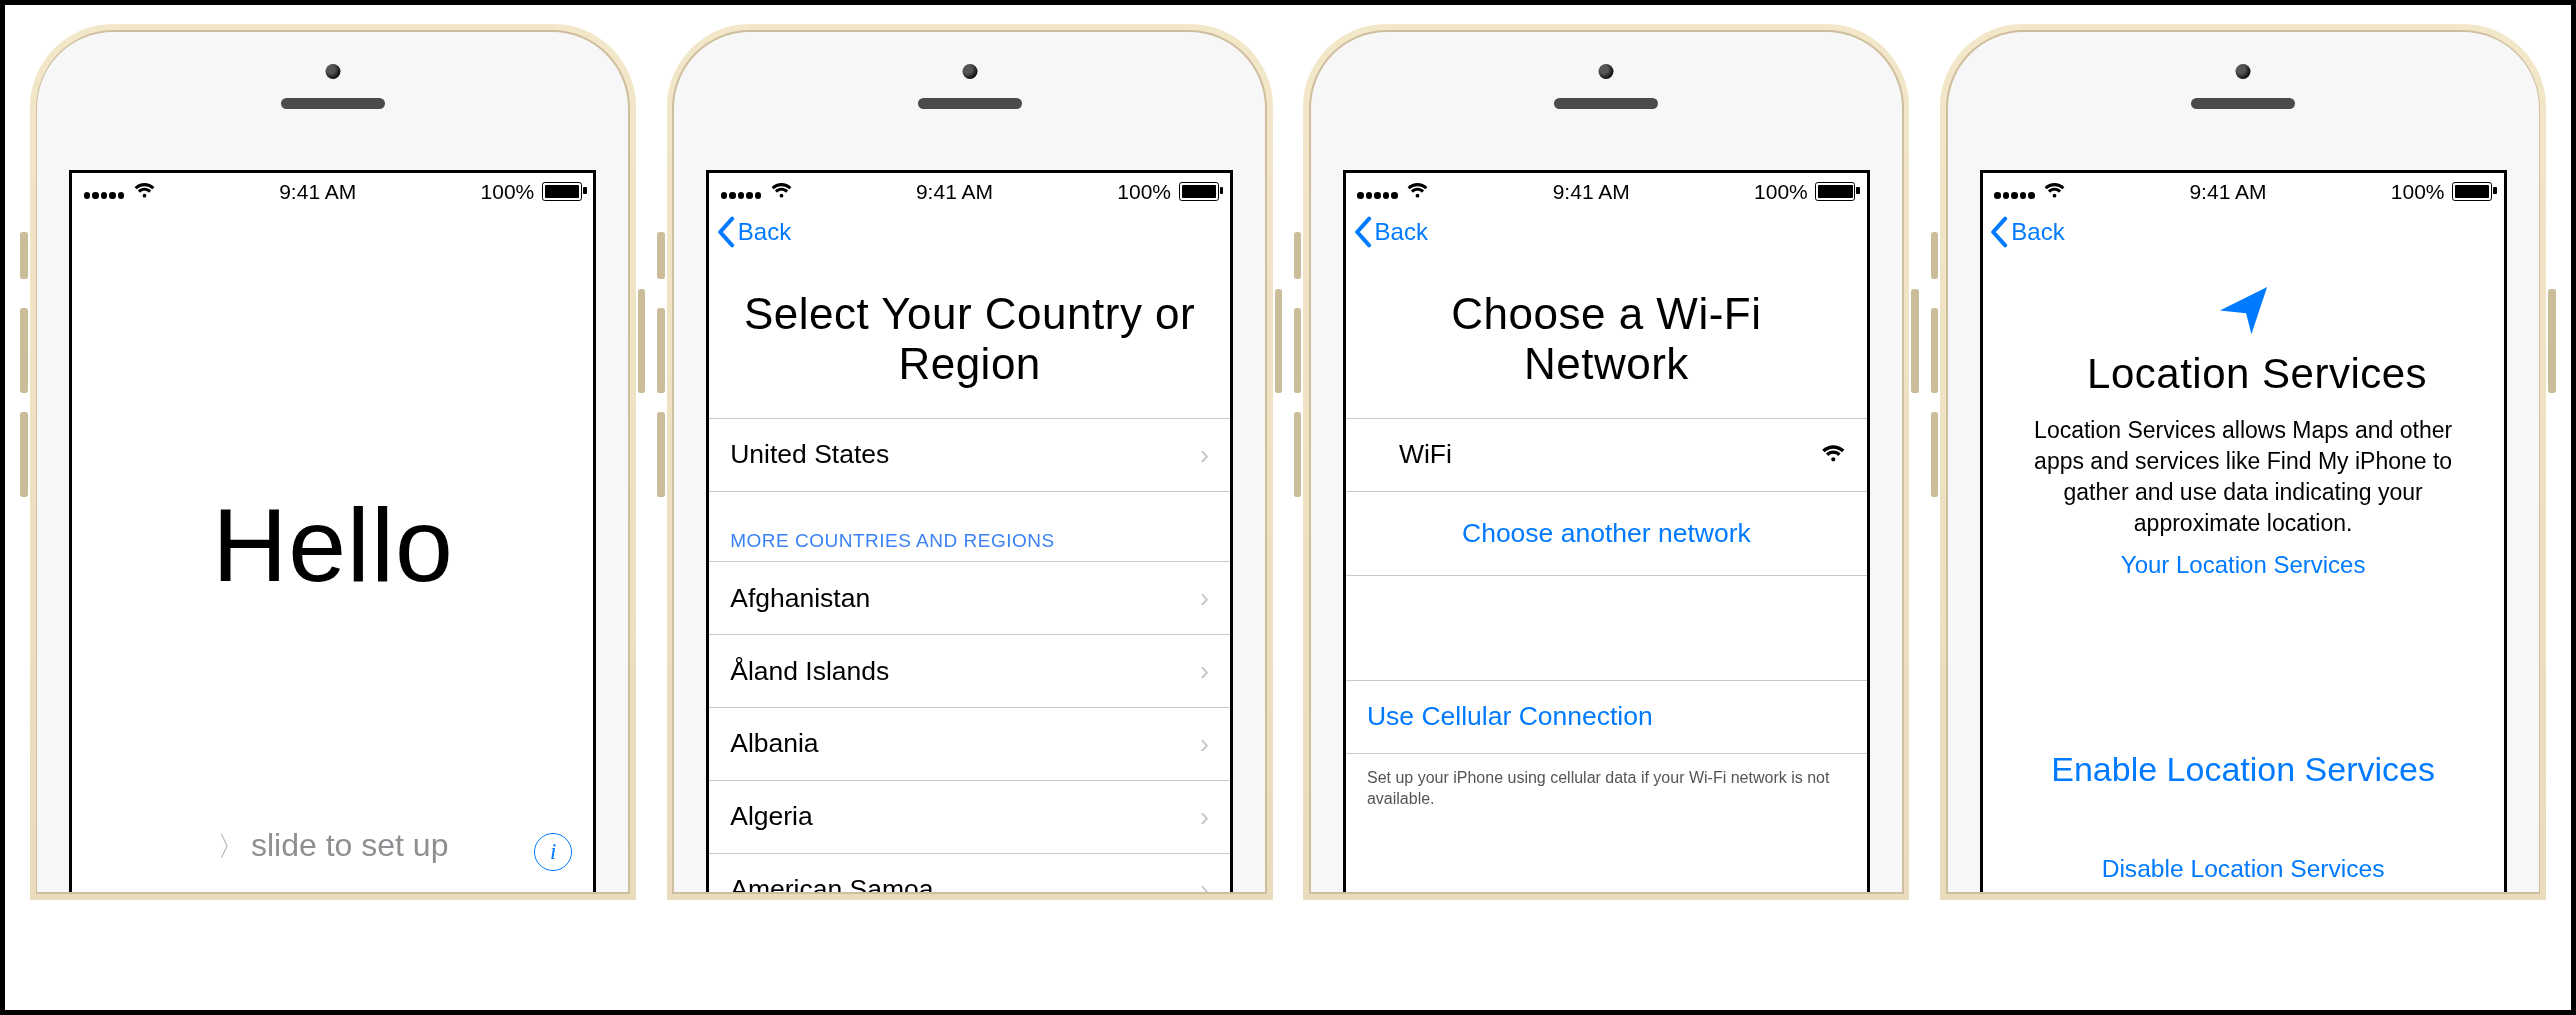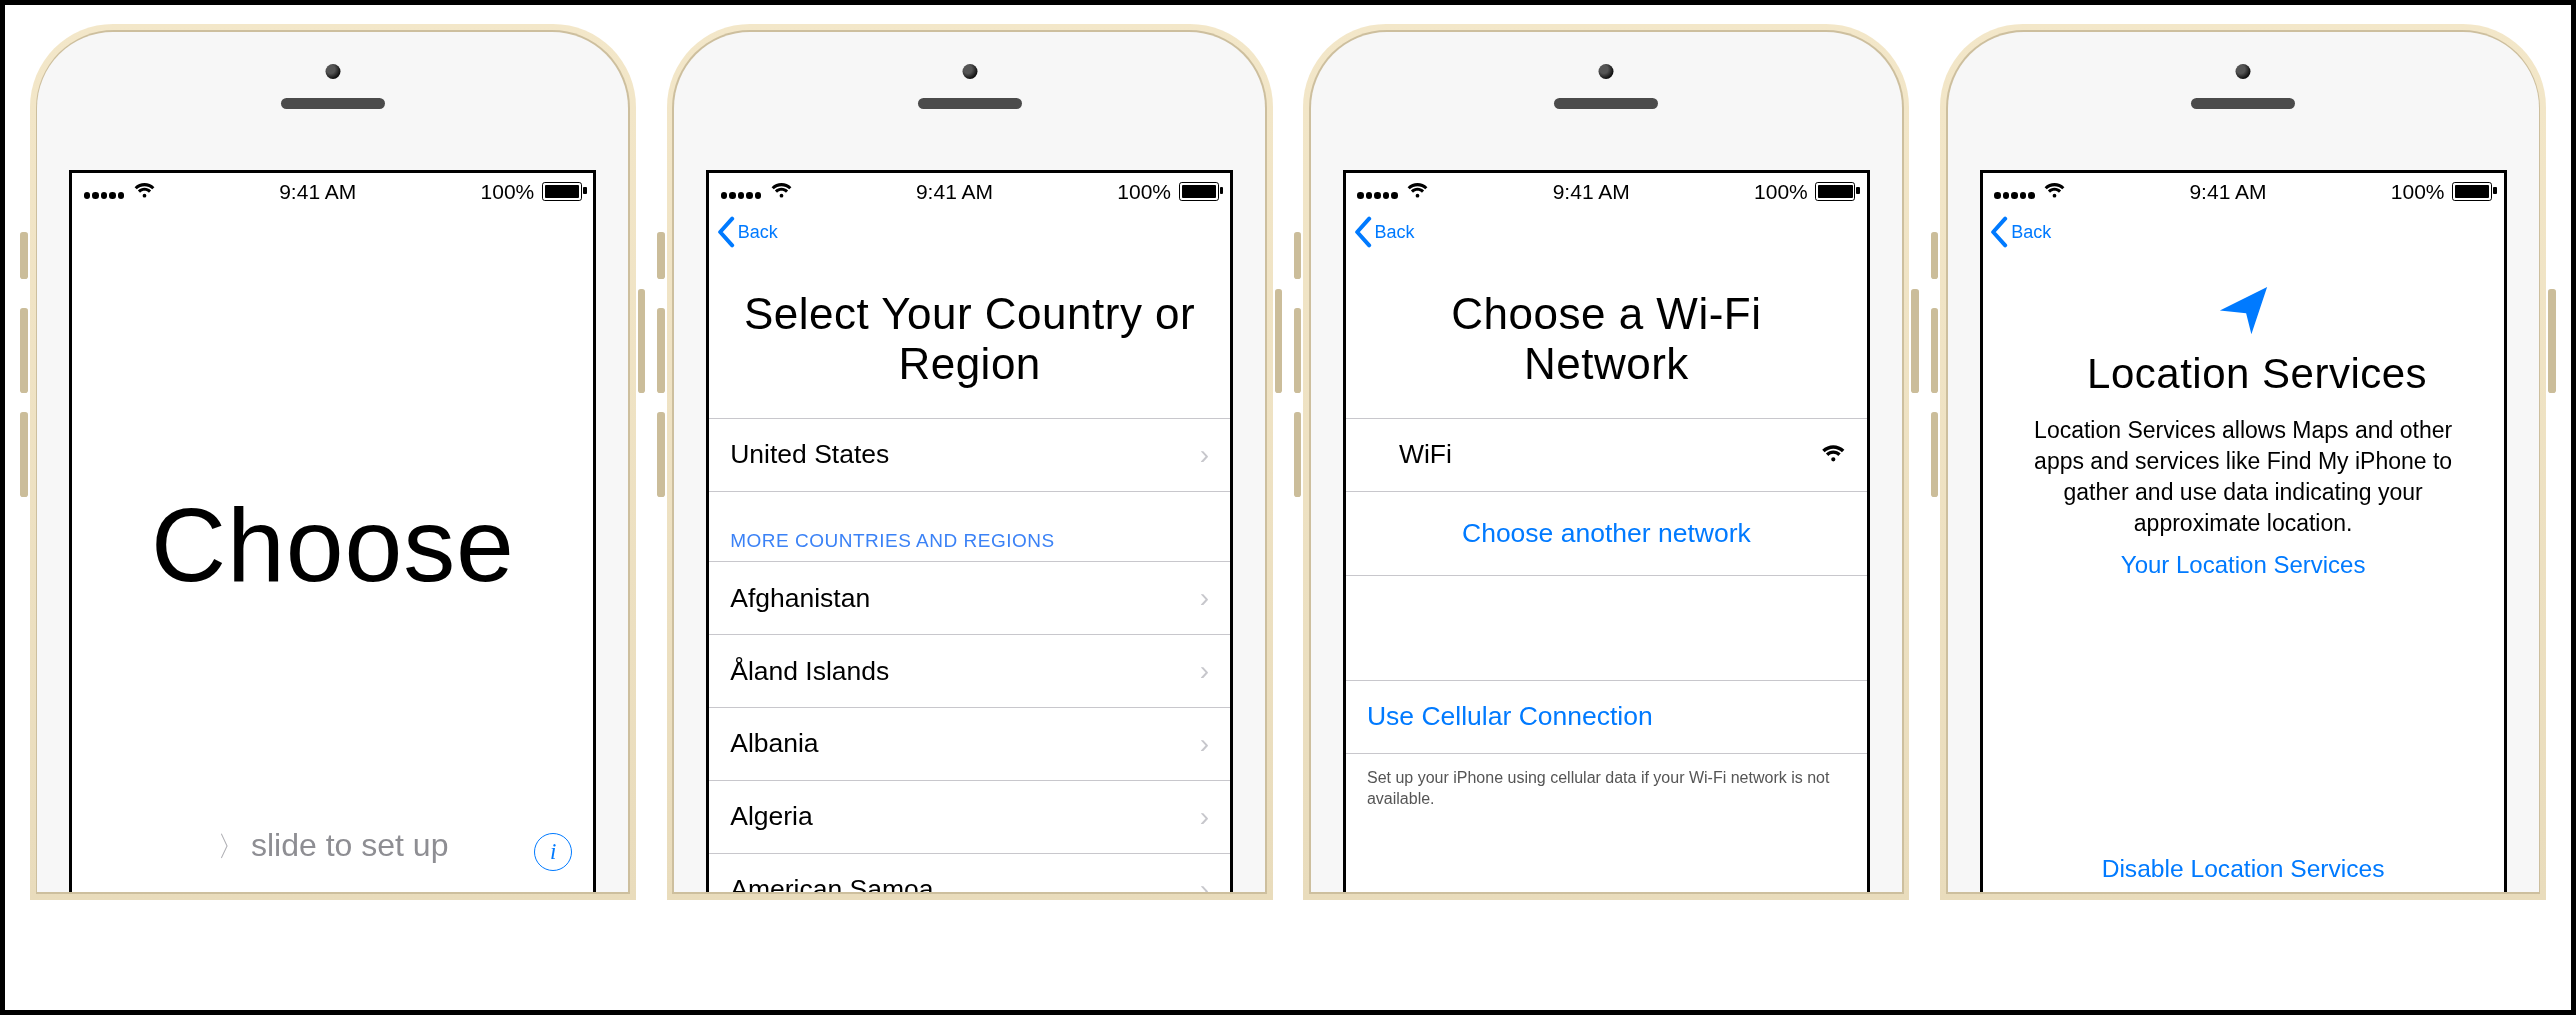--- a/index.html
+++ b/index.html
@@ -79,21 +79,21 @@
   }
   .status .left,.status .right{display:flex;align-items:center;gap:7.6px;}
   .dots span{width:6.6px;height:6.6px;border-radius:50%;background:#000;display:inline-block;margin-right:1.9px;}
   .batt{display:inline-flex;align-items:center;gap:3.8px;}
   .batt-body{width:38px;height:17px;border:1.9px solid #000;border-radius:2.8px;position:relative;}
   .batt-body::after{content:"";position:absolute;right:-5.7px;top:3.8px;width:3.8px;height:7.6px;background:#000;border-radius:0.9px;}
   .batt-fill{position:absolute;inset:1.9px;background:#000;border-radius:0.9px;}
 
   
   .nav{height:63px;display:flex;align-items:flex-start;padding:5.7px 9.5px 0 5.7px;}
-  .back{color:var(--ios-blue);font-size:18px;display:flex;align-items:center;gap:1.9px;cursor:pointer;}
+  .back{color:var(--ios-blue);font-size:24px;display:flex;align-items:center;gap:1.9px;cursor:pointer;}
   .back svg{width:21px;height:32px;}
 
   .title{font-size:44px;font-weight:400;text-align:center;letter-spacing:0.5px;line-height:1.15;padding:9.5px 19px 28px;}
 
   
   .hair{height:0.9px;background:var(--hairline);}
   .cell{
     display:flex;align-items:center;justify-content:space-between;
     padding:0 21px;height:72px;font-size:26.5px;background:#fff;
   }
@@ -148,21 +148,21 @@
           <div class="right">
             <span>100%</span>
             <span class="batt">
                   <span class="batt-body">
                     <span class="batt-fill"></span>
                   </span>
                 </span>
           </div>
         </div>
 
-        <div class="hello-big">Choose</div>
+        <div class="hello-big">Hello</div>
 
         <div class="slide">
           <span class="chev">〉</span><span>slide to set up</span>
         </div>
         <div class="info-btn">i</div>
       </div>
     </div>
       </div>
   </div>
 
@@ -346,20 +346,21 @@
         <svg class="nav-arrow" width="63" height="63" viewBox="0 0 24 24">
           <path d="M3 12L21 3l-6 18-2-8-10-1z" fill="#007aff"></path>
         </svg>
 
         <div class="title" style="padding-top:0;padding-bottom:17px;font-size:42px;margin-left:28px;">Location Services</div>
 
         <div class="loc-text">Location Services allows Maps and other apps and services like Find My iPhone to gather and use data indicating your approximate location.</div>
         <div class="loc-link">Your Location Services</div>
 
         <div class="loc-bottom">
+          <div class="loc-enable">Enable Location Services</div>
           <div class="loc-disable">Disable Location Services</div>
         </div>
       </div>
     </div>
       </div>
   </div>
 
 </div>
 
 

